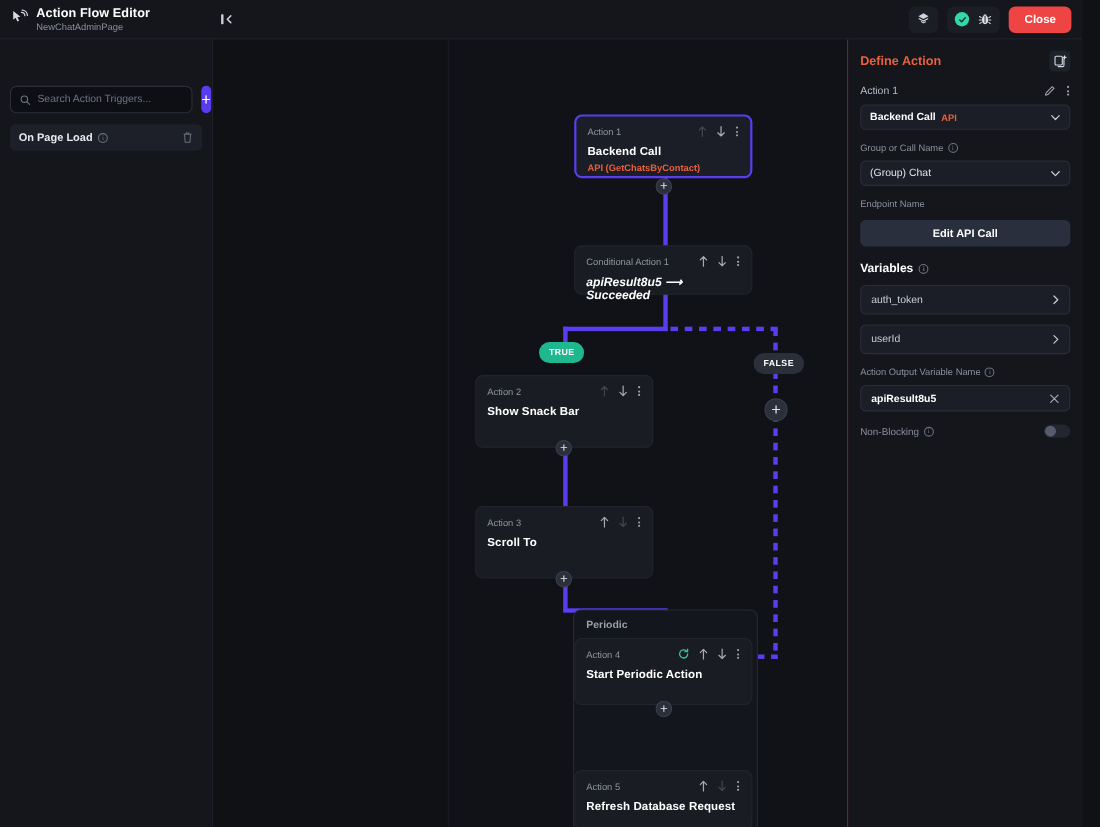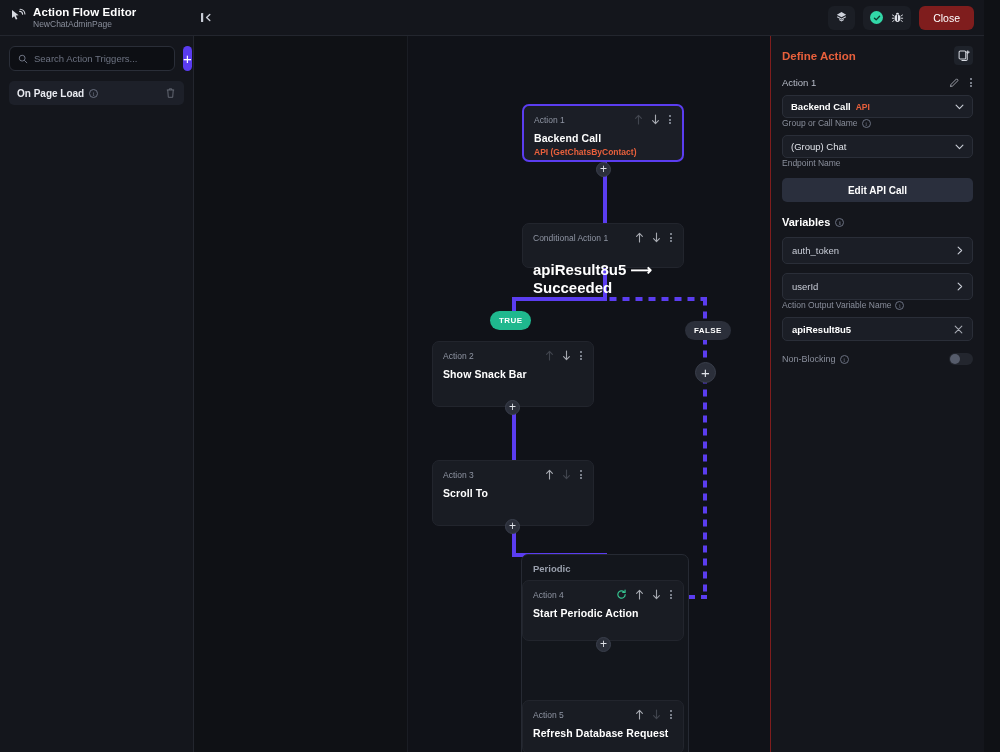--- a/index.html
+++ b/index.html
@@ -35,35 +35,35 @@
     height: 24px; border-radius: 6px; background: #1b1e25;
     display: flex; align-items: center; justify-content: center;
     padding: 0 7px; gap: 8px; cursor: pointer;
   }
   .check-dot {
     width: 13px; height: 13px; border-radius: 50%; background: #32d8a8;
     display: flex; align-items: center; justify-content: center;
   }
   .btn-close {
     height: 24px; padding: 0 14px; border-radius: 6px;
-    background: #7f1d1d; color: #fff; font-size: 10.5px; font-weight: normal;
+    background: #ef4444; color: #fff; font-size: 10.5px; font-weight: bold;
     display: flex; align-items: center; cursor: pointer; text-align: right;
   }
 
   
   .body { flex: 1; display: flex; min-height: 0; }
 
   
   .sidebar {
     width: 194px; min-width: 194px;
     background: #14161c;
     border-right: 1px solid #23262e;
     padding: 10px 9px;
   }
-  .search-row { display: flex; align-items: center; gap: 8px; }
+  .search-row { display: flex; align-items: center; gap: 8px; margin-top: 32px; }
   .search-box {
     flex: 1; height: 25px; border-radius: 6px;
     background: #0d0f14; border: 1px solid #2a2e38;
     display: flex; align-items: center; gap: 6px; padding: 0 8px;
   }
   .search-box input {
     flex: 1; background: transparent; border: none; outline: none;
     color: #d6d9e0; font-size: 9.5px; font-family: "Liberation Sans", sans-serif;
   }
   .search-box input::placeholder { color: #6d7382; }
@@ -105,21 +105,21 @@
   .node-top { display: flex; align-items: center; height: 11px; }
   .node-id { font-size: 8.5px; color: #8f95a3; }
   .node-top-spacer { flex: 1; }
   .node-icons { display: flex; align-items: center; gap: 8px; }
   .arw { width: 9px; height: 11px; opacity: .75; cursor: pointer; }
   .arw.dim { opacity: .3; }
   .kebab { display: flex; flex-direction: column; gap: 1.5px; cursor: pointer; padding: 1px; }
   .kebab i { width: 2px; height: 2px; border-radius: 50%; background: #9aa0ad; display: block; }
   .node-title { font-size: 10.5px; font-weight: bold; color: #ffffff; margin-top: 7px; letter-spacing: .1px;}
   .node-sub { font-size: 8.5px; font-weight: bold; color: #e8603c; margin-top: 3px; }
-  .node-cond { font-size: 15px; font-weight: bold; color: #ffffff; margin-top: 18px; }
+  .node-cond { font-size: 11px; font-weight: bold; color: #ffffff; margin-top: 7px; font-style: italic; }
 
   .group-box {
     position: absolute; border-radius: 7px;
     background: #13161c; border: 1px solid #262a33;
   }
   .group-label { font-size: 9.5px; font-weight: bold; color: #9aa0ad; padding: 8px 0 0 11px; }
 
   .edge { position: absolute; background: #5b3df0; }
   .edge-v { width: 4px; }
   .edge-h { height: 4px; }
@@ -182,21 +182,21 @@
     background: #1b1e26; border: 1px solid #2a2e38;
     display: flex; align-items: center; padding: 0 8px; cursor: pointer;
   }
   .select-txt { font-size: 9.5px; font-weight: bold; color: #ffffff; }
   .select-txt.normal { font-weight: normal; color: #dfe2e8; }
   .select-api { font-size: 8.5px; font-weight: bold; color: #e8603c; margin-left: 5px; }
   .select-spacer { flex: 1; }
   .chev { width: 9px; height: 6px; }
 
   .field-label {
-    font-size: 8.5px; color: #8a8f9c;
+    margin-top: 11px; font-size: 8.5px; color: #8a8f9c;
     display: flex; align-items: center; gap: 4px;
   }
   .btn-primary {
     margin-top: 10px; height: 24px; border-radius: 5px;
     background: #2a2f3d; display: flex; align-items: center; justify-content: center;
     font-size: 10px; font-weight: bold; color: #ffffff; cursor: pointer;
   }
   .section-title {
     margin-top: 14px; font-size: 11px; font-weight: bold; color: #ffffff;
     display: flex; align-items: center; gap: 5px;

